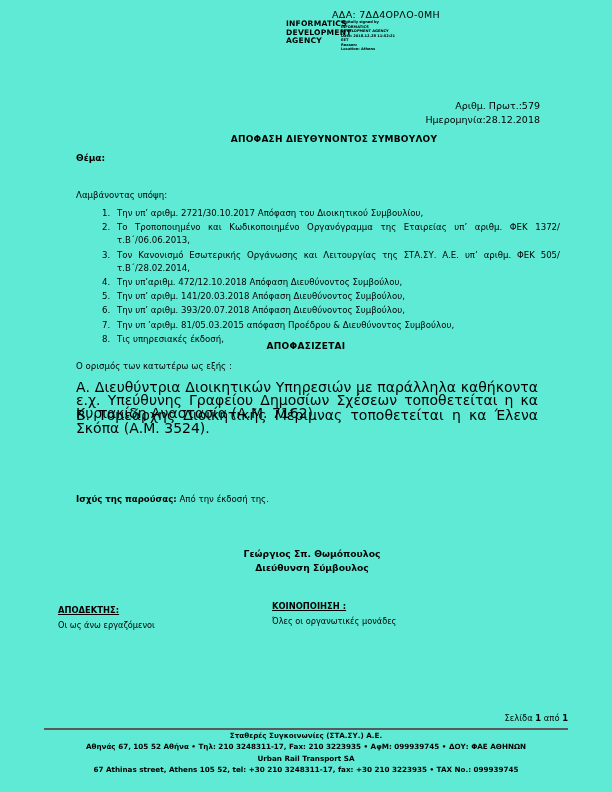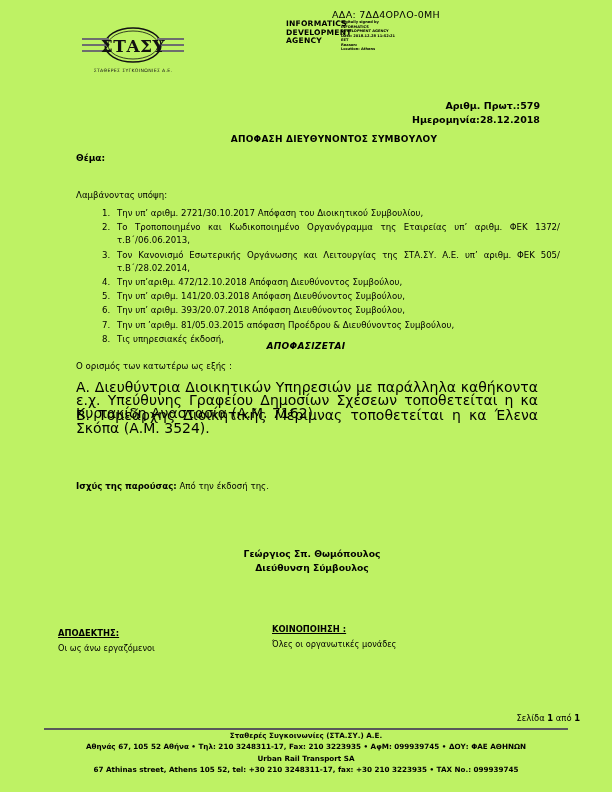--- a/index.html
+++ b/index.html
@@ -10,21 +10,21 @@
   }
   body {
     font-family: "DejaVu Sans", "Liberation Sans", sans-serif;
     color: #000000;
   }
   .page {
     position: relative;
     width: 612px;
     height: 792px;
     margin: 0;
-    background: #bef264;
+    background: #5eead4;
     overflow: hidden;
     box-sizing: border-box;
   }
 
   
   .ada-line {
     position: absolute;
     top: 9px;
     left: 0;
     width: 612px;
@@ -102,21 +102,21 @@
   
   .protocol {
     position: absolute;
     top: 99px;
     left: 0;
     width: 612px;
     padding-right: 72px;
     box-sizing: border-box;
     text-align: right;
     font-size: 9.5px;
-    font-weight: bold;
+    font-weight: normal;
     line-height: 13.5px;
   }
 
   
   .doc-title {
     position: absolute;
     top: 134px;
     left: 0;
     width: 612px;
     text-align: center;
@@ -165,21 +165,20 @@
 
   .decision-head {
     position: absolute;
     top: 341px;
     left: 0;
     width: 612px;
     text-align: center;
     font-size: 9px;
     font-weight: bold;
     letter-spacing: 0.3px;
-    font-style: italic;
   }
 
   .intro {
     position: absolute;
     top: 361px;
     left: 76px;
     font-size: 8.6px;
   }
 
   .para {
@@ -189,21 +188,21 @@
     font-size: 14px;
     line-height: 13.2px;
     text-align: justify;
   }
   .para-a { top: 381px; }
   .para-b { top: 409px; }
   .para-c { top: 430px; }
 
   .validity {
     position: absolute;
-    top: 481px;
+    top: 494px;
     left: 76px;
     font-size: 8.6px;
   }
   .validity b { font-weight: bold; }
 
   .signature {
     position: absolute;
     top: 547px;
     left: 0;
     width: 600px;
@@ -214,39 +213,38 @@
     font-weight: bold;
     line-height: 14px;
   }
 
   .recipients {
     position: absolute;
     top: 604px;
     left: 0;
     width: 544px;
     height: 44px;
-    margin-top: 23px;
   }
   .recip-col { position: absolute; font-size: 8.2px; line-height: 13px; }
   .recip-left { left: 58px; top: 0; }
   .recip-right { left: 272px; top: -4px; }
   .recip-head {
     font-weight: bold;
     text-decoration: underline;
     font-size: 8.4px;
   }
   .recip-body { margin-top: 2px; }
 
   
   .page-num {
     position: absolute;
     top: 713px;
     left: 0;
     width: 612px;
-    padding-right: 32px;
+    padding-right: 44px;
     box-sizing: border-box;
     text-align: right;
     font-size: 8.4px;
   }
   .page-num b { font-weight: bold; }
   .footer-rule {
     position: absolute;
     top: 728px;
     left: 44px;
     width: 524px;
@@ -268,40 +266,20 @@
 </style>
 </head>
 <body>
 
 <div class="page">
 
   <div class="ada-line">ΑΔΑ: 7ΔΔ4ΟΡΛΟ-0ΜΗ</div>
 
   <div class="header">
 
-    <div class="logo-block">
-      <div class="logo-mark">
-        <svg class="oval" viewBox="0 0 208 84" xmlns="http://www.w3.org/2000/svg">
-          <g fill="none" stroke="#111111">
-            <ellipse cx="104" cy="42" rx="56" ry="34" stroke-width="3"></ellipse>
-            <ellipse cx="104" cy="42" rx="50" ry="28" stroke-width="1.6"></ellipse>
-          </g>
-          <g stroke="#6e6e6e" stroke-width="4">
-            <line x1="2" y1="30" x2="56" y2="30"></line>
-            <line x1="2" y1="42" x2="52" y2="42"></line>
-            <line x1="2" y1="54" x2="56" y2="54"></line>
-            <line x1="152" y1="30" x2="206" y2="30"></line>
-            <line x1="156" y1="42" x2="206" y2="42"></line>
-            <line x1="152" y1="54" x2="206" y2="54"></line>
-          </g>
-          <text x="104" y="56" text-anchor="middle" font-family="DejaVu Serif, serif" font-size="34" font-weight="bold" fill="#111111" letter-spacing="1">ΣΤΑΣΥ</text>
-        </svg>
-      </div>
-      <div class="logo-caption">ΣΤΑΘΕΡΕΣ ΣΥΓΚΟΙΝΩΝΙΕΣ Α.Ε.</div>
-    </div>
 
     <div class="ida-block">
       <div class="ida-name">INFORMATICS DEVELOPMENT AGENCY</div>
       <div class="ida-sig" style="white-space:pre-line">Digitally signed by
 INFORMATICS
 DEVELOPMENT AGENCY
 Date: 2018.12.28 11:52:21
 EET
 Reason:
 Location: Athens</div>

